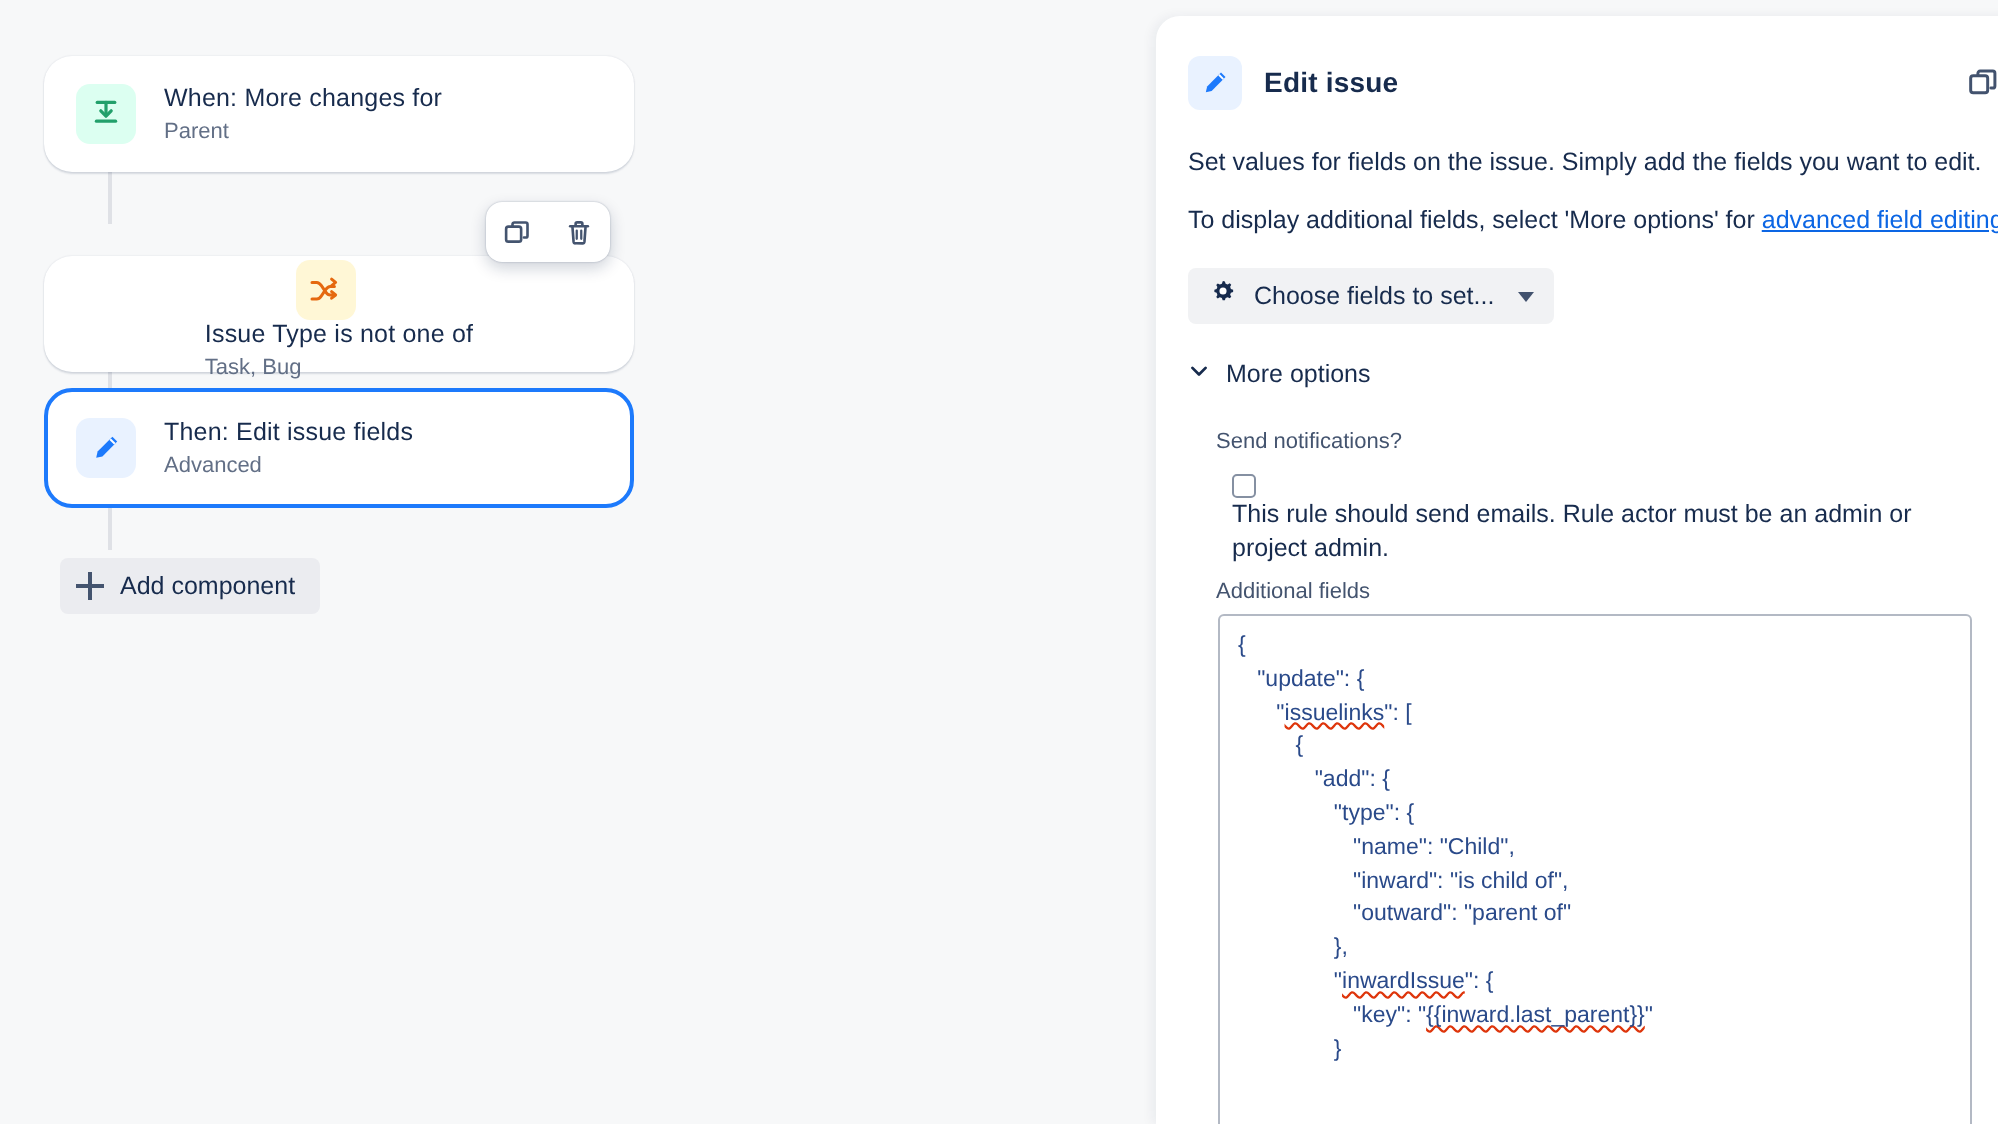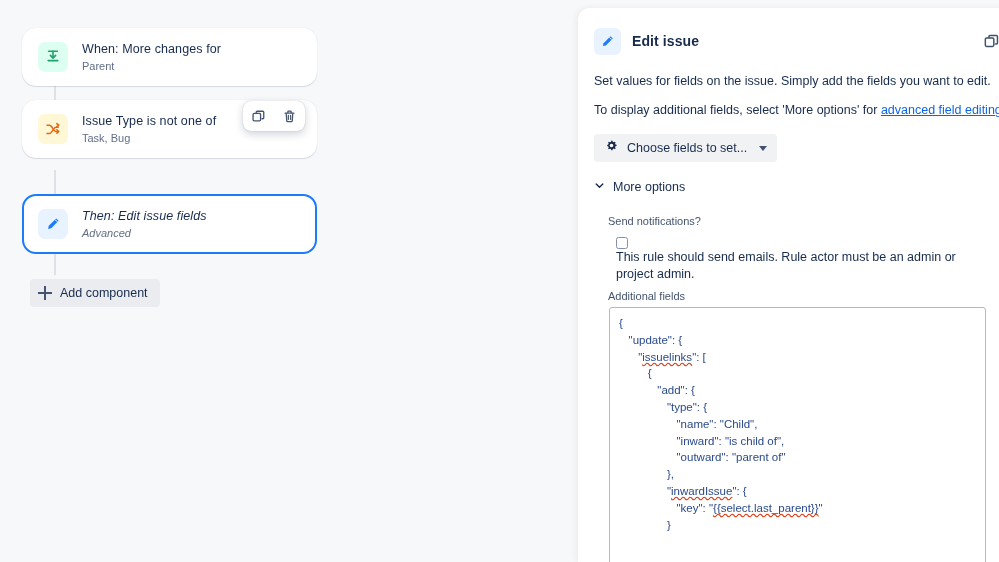--- a/index.html
+++ b/index.html
@@ -35,24 +35,23 @@
     border-radius: 14px;
     box-shadow: 0 1px 1px rgba(9,30,66,.13), 0 0 1px rgba(9,30,66,.13);
     display: flex; align-items: center;
     padding: 0 14px;
     height: 58px;
   }
   .card.sel {
     border-color: #1d7afc;
     box-shadow: none;
     height: 60px;
-    font-style: italic;
   }
   .card-1 { top: 28px; }
-  .card-2 { top: 100px; }
+  .card-2 { top: 128px; flex-direction: column; }
   .card-3 { top: 194px; }
 
   .cicon {
     width: 30px; height: 30px; border-radius: 7px;
     display: flex; align-items: center; justify-content: center;
     flex: 0 0 auto; margin-right: 14px;
   }
   .ic-green  { background: #dcfff1; }
   .ic-yellow { background: #fff7d6; }
   .ic-blue   { background: #e9f2ff; }
@@ -324,21 +323,21 @@
 <span>   "update": {</span>
 <span>      "<span class="sq">issuelinks</span>": [</span>
 <span>         {</span>
 <span>            "add": {</span>
 <span>               "type": {</span>
 <span>                  "name": "Child",</span>
 <span>                  "inward": "is child of",</span>
 <span>                  "outward": "parent of"</span>
 <span>               },</span>
 <span>               "<span class="sq">inwardIssue</span>": {</span>
-<span>                  "key": "<span class="sq">{{select.last_parent}}</span>"</span>
+<span>                  "key": "<span class="sq">{{inward.last_parent}}</span>"</span>
 <span>               }</span>
 
 
 
 </pre>
         </div>
       </div>
 
     </div>
   </div>

